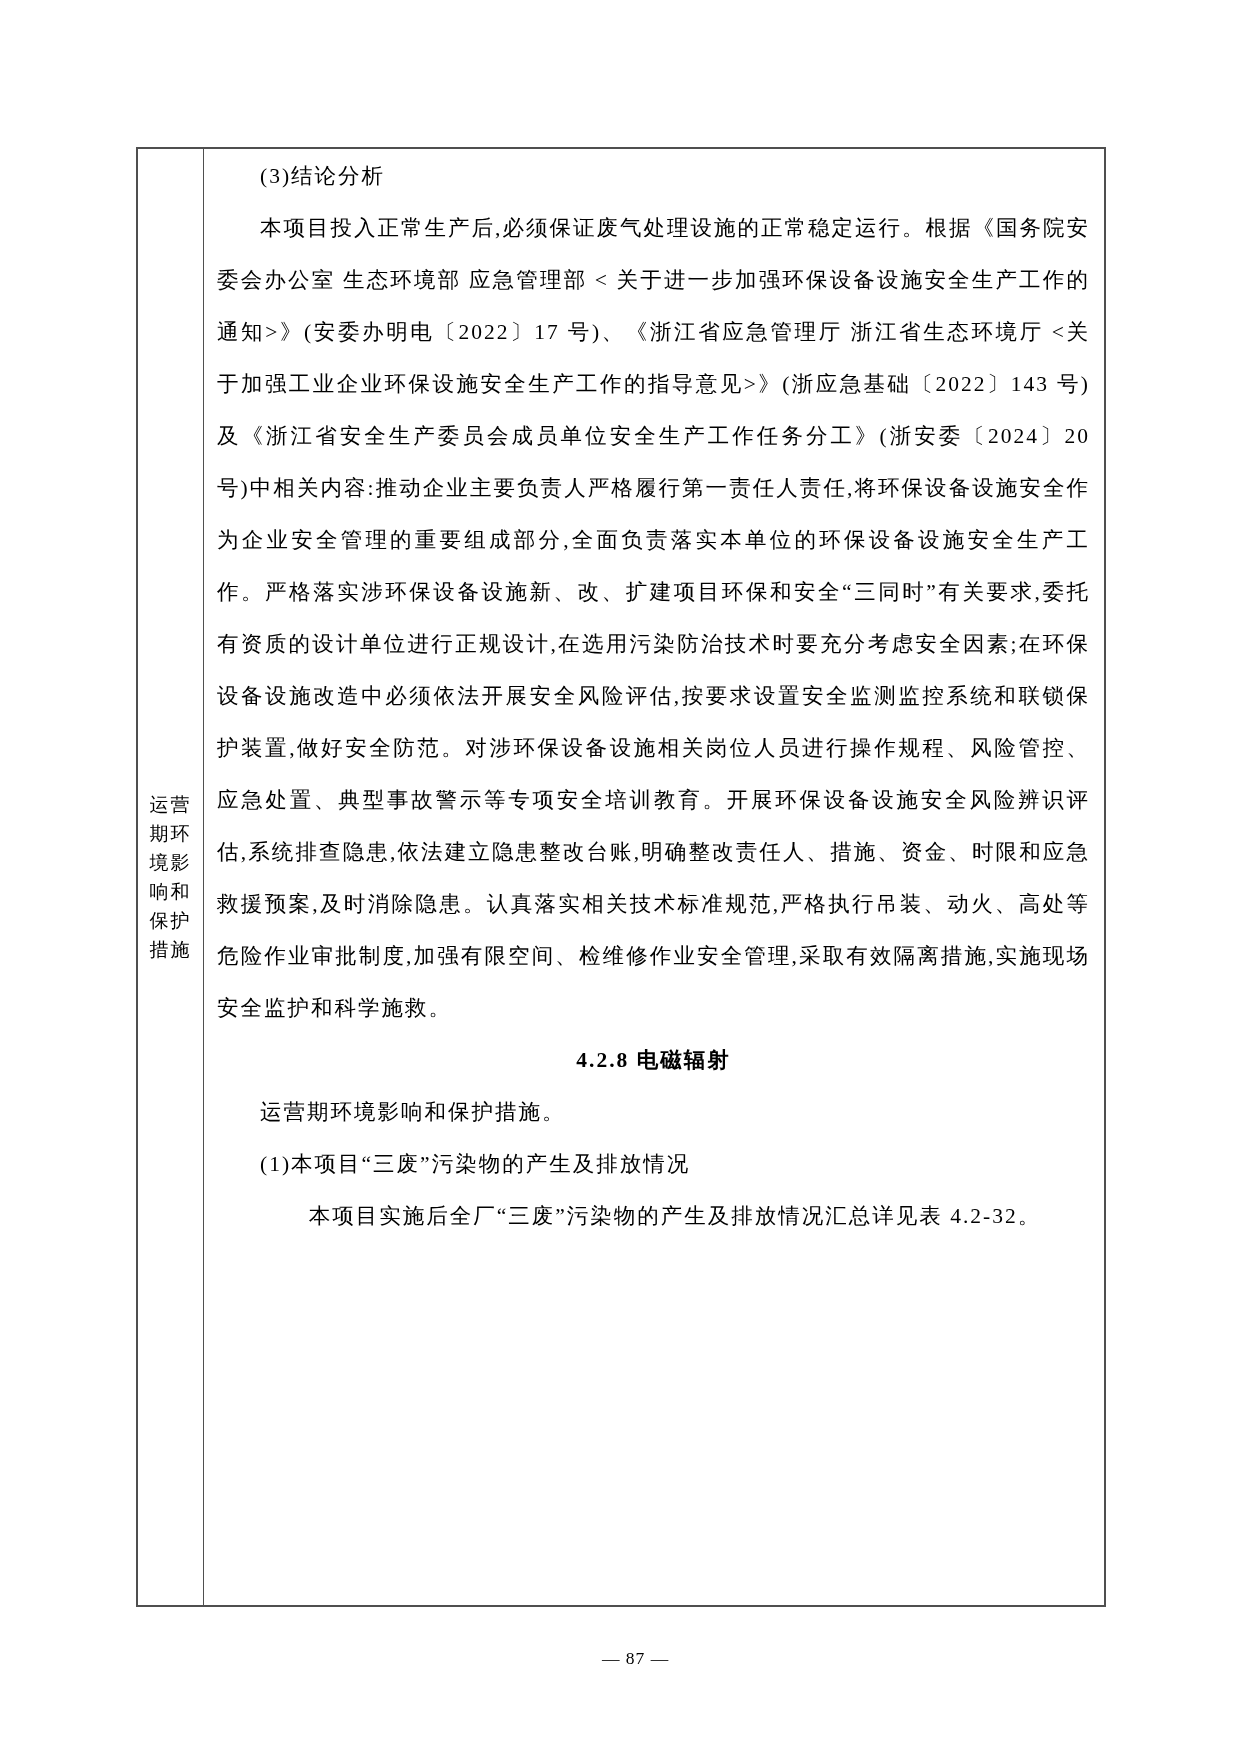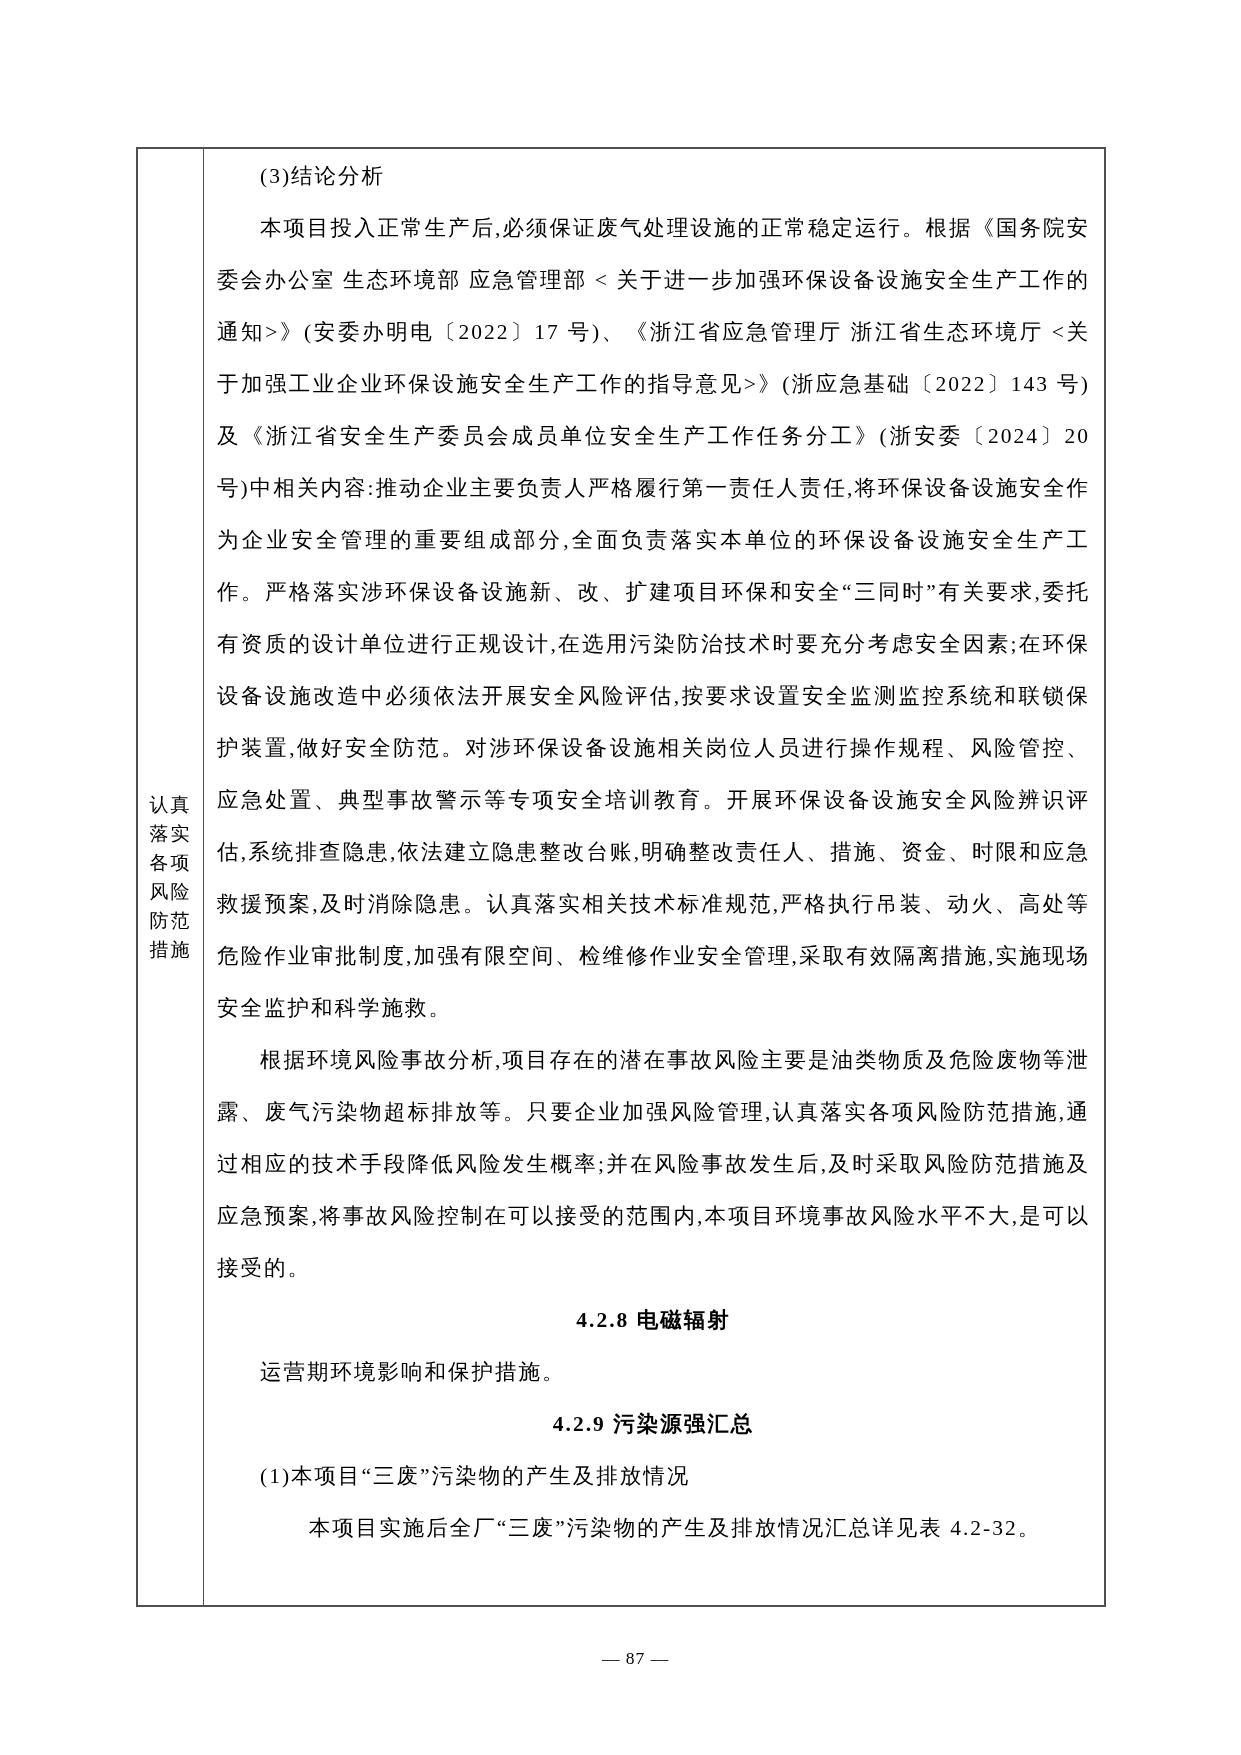--- a/index.html
+++ b/index.html
@@ -74,27 +74,25 @@
     font-size: 17.5px;
     letter-spacing: 1px;
     color: #000000;
   }
 </style>
 </head>
 <body>
 
 <div class="doc-table">
   <div class="label-cell">
-    <div class="label-text">认真落实各项风险防范措施</div>
+    <div class="label-text">运营期环境影响和保护措施</div>
   </div>
   <div class="content-cell">
     <p class="no-indent" style="text-indent:2em; text-align:left;">(3)结论分析</p>
     <p>本项目投入正常生产后,必须保证废气处理设施的正常稳定运行。根据《国务院安委会办公室 生态环境部 应急管理部 &lt; 关于进一步加强环保设备设施安全生产工作的通知&gt;》(安委办明电〔2022〕17 号)、《浙江省应急管理厅 浙江省生态环境厅 &lt;关于加强工业企业环保设施安全生产工作的指导意见&gt;》(浙应急基础〔2022〕143 号)及《浙江省安全生产委员会成员单位安全生产工作任务分工》(浙安委〔2024〕20 号)中相关内容:推动企业主要负责人严格履行第一责任人责任,将环保设备设施安全作为企业安全管理的重要组成部分,全面负责落实本单位的环保设备设施安全生产工作。严格落实涉环保设备设施新、改、扩建项目环保和安全“三同时”有关要求,委托有资质的设计单位进行正规设计,在选用污染防治技术时要充分考虑安全因素;在环保设备设施改造中必须依法开展安全风险评估,按要求设置安全监测监控系统和联锁保护装置,做好安全防范。对涉环保设备设施相关岗位人员进行操作规程、风险管控、应急处置、典型事故警示等专项安全培训教育。开展环保设备设施安全风险辨识评估,系统排查隐患,依法建立隐患整改台账,明确整改责任人、措施、资金、时限和应急救援预案,及时消除隐患。认真落实相关技术标准规范,严格执行吊装、动火、高处等危险作业审批制度,加强有限空间、检维修作业安全管理,采取有效隔离措施,实施现场安全监护和科学施救。</p>
-    <p>根据环境风险事故分析,项目存在的潜在事故风险主要是油类物质及危险废物等泄露、废气污染物超标排放等。只要企业加强风险管理,认真落实各项风险防范措施,通过相应的技术手段降低风险发生概率;并在风险事故发生后,及时采取风险防范措施及应急预案,将事故风险控制在可以接受的范围内,本项目环境事故风险水平不大,是可以接受的。</p>
     <p class="heading">4.2.8 电磁辐射</p>
     <p>运营期环境影响和保护措施。</p>
-    <p class="heading">4.2.9 污染源强汇总</p>
     <p style="text-align:left;">(1)本项目“三废”污染物的产生及排放情况</p>
     <p style="text-align:center;">本项目实施后全厂“三废”污染物的产生及排放情况汇总详见表 4.2-32。</p>
   </div>
 </div>
 
 <div class="page-footer">— 87 —</div>
 
 </body></html>

